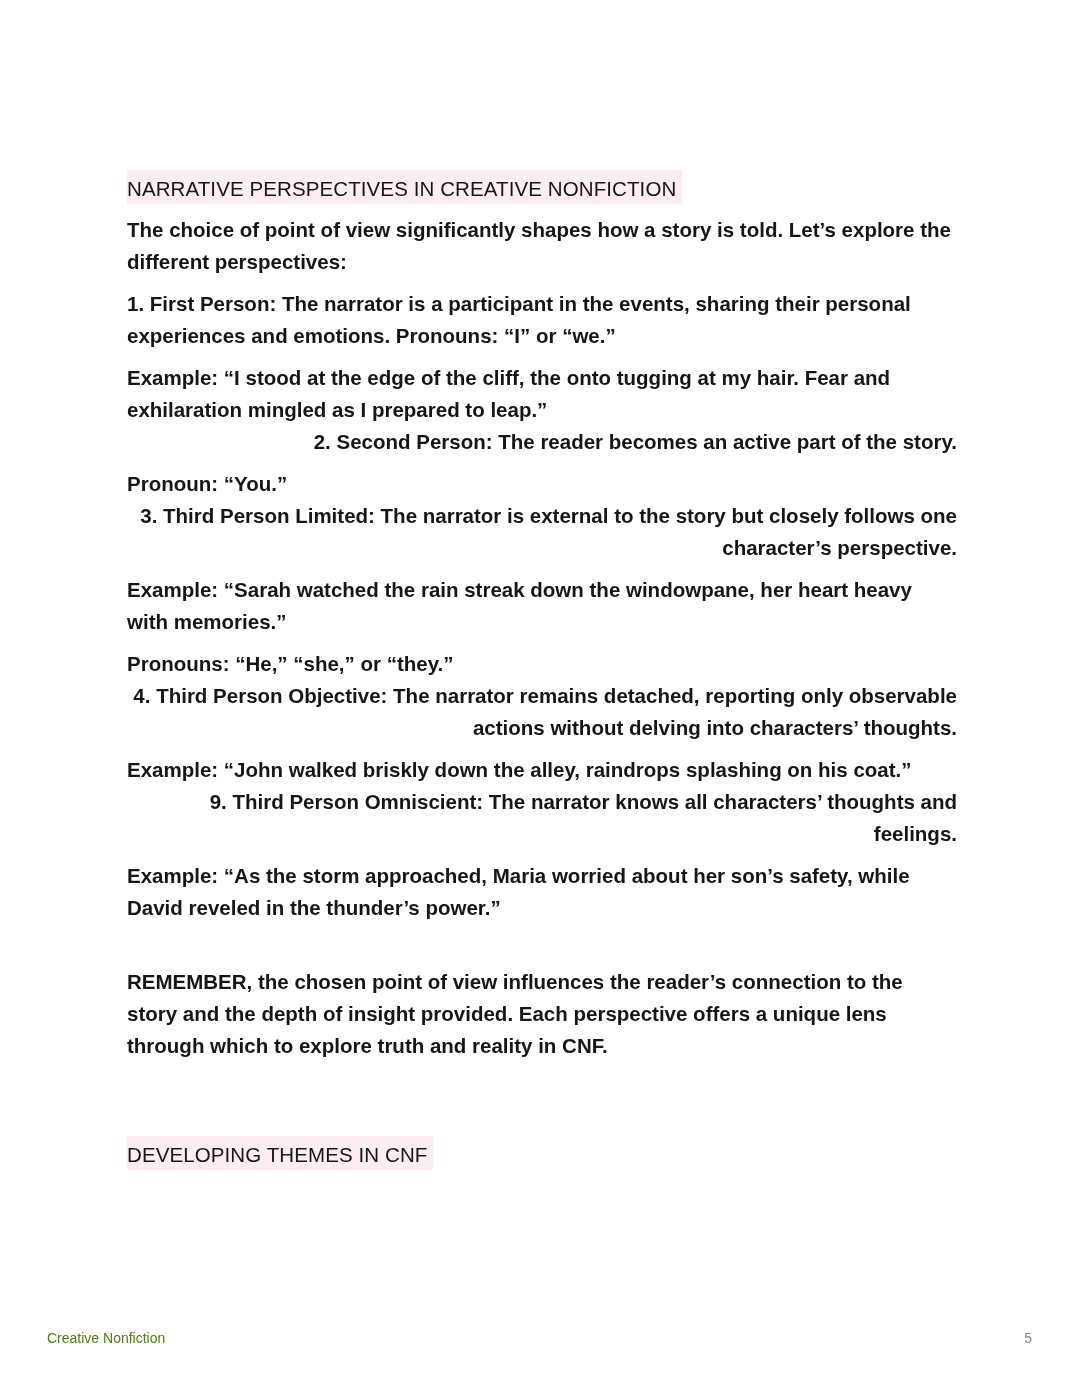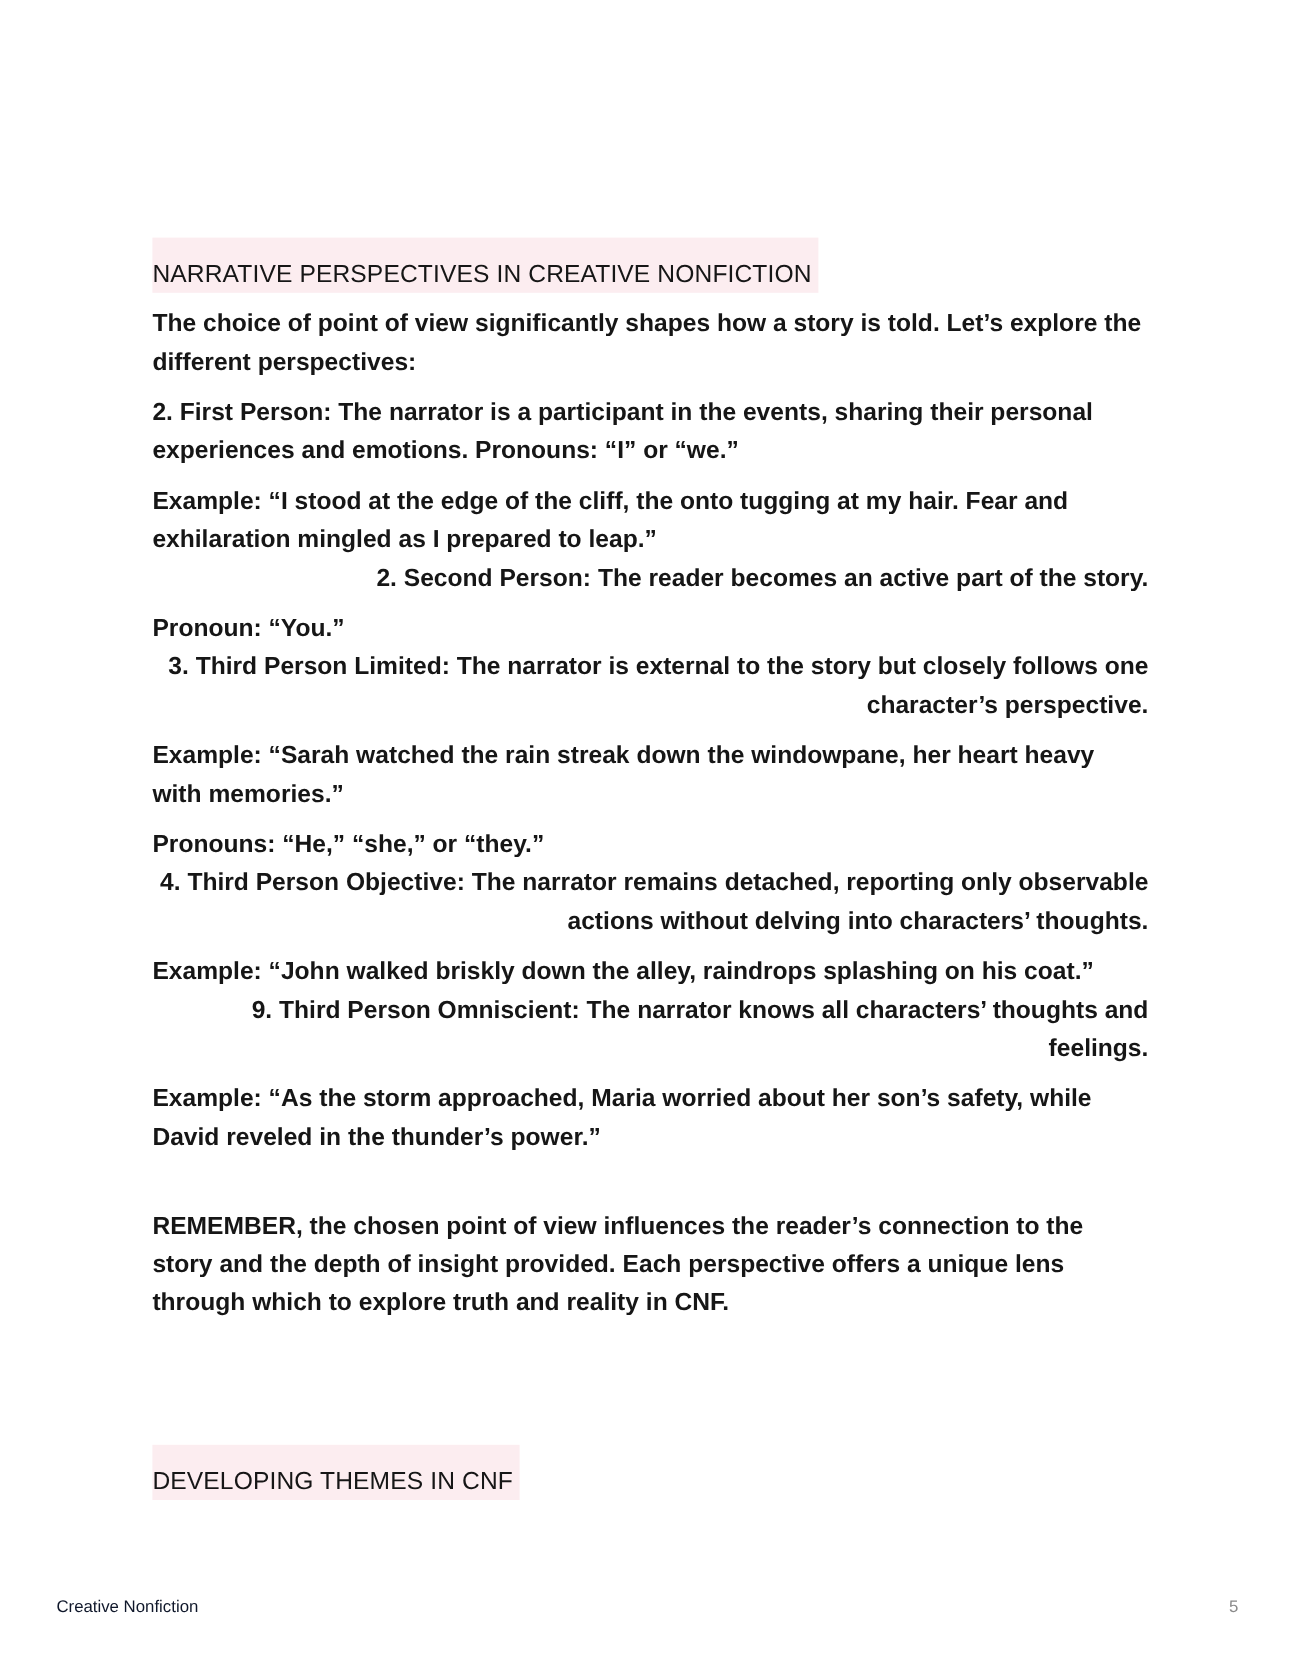--- a/index.html
+++ b/index.html
@@ -19,64 +19,63 @@
       position: absolute;
       left: 127px;
       top: 170px;
       width: 830px;
     }
     .heading {
       display: inline-block;
       font-size: 20.5px;
       line-height: 30px;
       background: #fcedf0;
-      padding: 16px 6px 0 0;
+      padding: 4px 6px 0 0;
       letter-spacing: 0.1px;
       color: #161616;
-      margin-top: 28px;
     }
     p {
       margin: 0;
       font-size: 20.5px;
       line-height: 32px;
       color: #161616;
       font-weight: bold;
     }
     .gap-sm { margin-top: 10px; }
     .gap-none { margin-top: 0; text-align: right; }
     .gap-lg { margin-top: 42px; }
     .heading-wrap { margin: 0; }
     .heading-wrap.first { margin-bottom: 10px; }
     .heading-wrap.second { margin-top: 74px; }
     .footer-left {
       position: absolute;
       left: 47px;
       top: 1330px;
       font-size: 14px;
-      color: #0f172a;
+      color: #4d7c0f;
     }
     .footer-right {
       position: absolute;
       right: 48px;
       top: 1330px;
       font-size: 14px;
       color: #8a8a8a;
     }
   </style>
 </head>
 <body>
 
 <div class="page-content">
   <div class="heading-wrap first">
     <span class="heading">NARRATIVE PERSPECTIVES IN CREATIVE NONFICTION</span>
   </div>
 
   <p>The choice of point of view significantly shapes how a story is told. Let’s explore the different perspectives:</p>
 
-  <p class="gap-sm">2. First Person: The narrator is a participant in the events, sharing their personal experiences and emotions. Pronouns: “I” or “we.”</p>
+  <p class="gap-sm">1. First Person: The narrator is a participant in the events, sharing their personal experiences and emotions. Pronouns: “I” or “we.”</p>
   <p class="gap-sm">Example: “I stood at the edge of the cliff, the onto tugging at my hair. Fear and exhilaration mingled as I prepared to leap.”</p>
   <p class="gap-none">2. Second Person: The reader becomes an active part of the story.</p>
   <p class="gap-sm">Pronoun: “You.”</p>
   <p class="gap-none">3. Third Person Limited: The narrator is external to the story but closely follows one character’s perspective.</p>
   <p class="gap-sm">Example: “Sarah watched the rain streak down the windowpane, her heart heavy with memories.”</p>
   <p class="gap-sm">Pronouns: “He,” “she,” or “they.”</p>
   <p class="gap-none">4. Third Person Objective: The narrator remains detached, reporting only observable actions without delving into characters’ thoughts.</p>
   <p class="gap-sm">Example: “John walked briskly down the alley, raindrops splashing on his coat.”</p>
   <p class="gap-none">9. Third Person Omniscient: The narrator knows all characters’ thoughts and feelings.</p>
   <p class="gap-sm">Example: “As the storm approached, Maria worried about her son’s safety, while David reveled in the thunder’s power.”</p>

